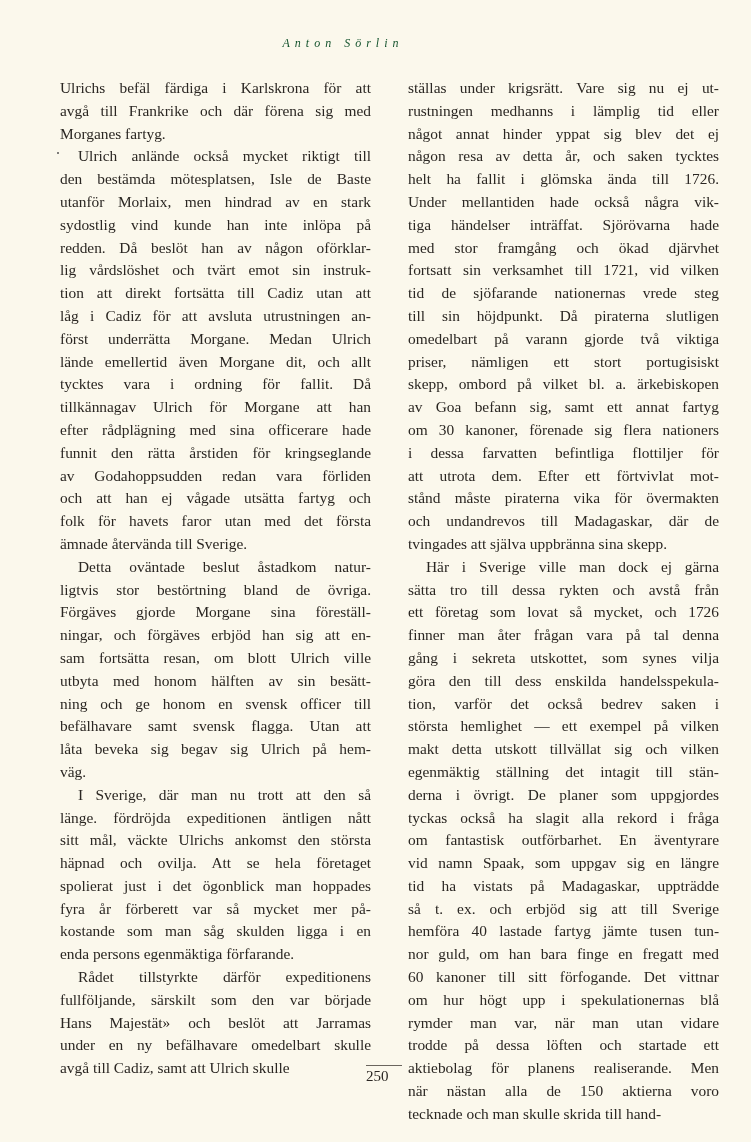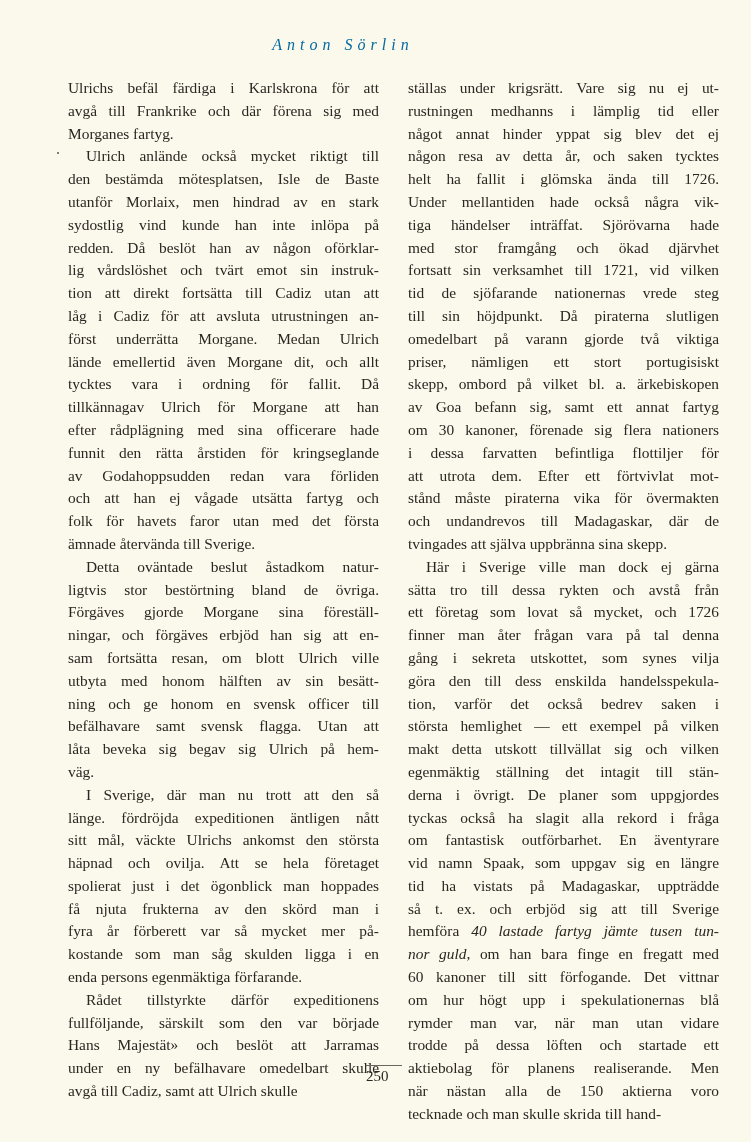--- a/index.html
+++ b/index.html
@@ -15,50 +15,50 @@
       font-family: "Liberation Serif", "DejaVu Serif", serif;
       color: #2a2622;
     }
     .running-head {
       position: absolute;
       top: 36px;
       left: 0;
       width: 686px;
       text-align: center;
       font-style: italic;
-      font-size: 16px;
+      font-size: 12px;
       letter-spacing: 5px;
-      color: #0369a1;
+      color: #14532d;
     }
     .column {
       position: absolute;
       top: 77px;
       width: 311px;
     }
-    .col-left { left: 68px; }
+    .col-left { left: 60px; }
     .col-right { left: 408px; }
     .para {
       margin: 0;
       font-size: 15.4px;
       line-height: 22.8px;
       text-align: justify;
       hyphens: none;
     }
     .para .line {
       display: block;
       text-align: justify;
       text-align-last: justify;
       white-space: nowrap;
       height: 22.8px;
     }
     .para .line.last {
       text-align-last: left;
     }
     .indent { text-indent: 18px; }
-    .italic { font-style: italic; }
+    .italic { }
     .footer-rule {
       position: absolute;
       top: 1065px;
       left: 366px;
       width: 36px;
       border-top: 1px solid #6a655e;
     }
     .page-number {
       position: absolute;
       top: 1068px;
@@ -122,21 +122,20 @@
         <span class="line">befälhavare samt svensk flagga. Utan att</span>
         <span class="line">låta beveka sig begav sig Ulrich på hem-</span>
         <span class="line last">väg.</span>
       </p>
       <p class="para">
         <span class="line indent">I Sverige, där man nu trott att den så</span>
         <span class="line">länge. fördröjda expeditionen äntligen nått</span>
         <span class="line">sitt mål, väckte Ulrichs ankomst den största</span>
         <span class="line">häpnad och ovilja. Att se hela företaget</span>
         <span class="line">spolierat just i det ögonblick man hoppades</span>
-        <span class="line">få njuta frukterna av den skörd man i</span>
         <span class="line">fyra år förberett var så mycket mer på-</span>
         <span class="line">kostande som man såg skulden ligga i en</span>
         <span class="line last">enda persons egenmäktiga förfarande.</span>
       </p>
       <p class="para">
         <span class="line indent">Rådet tillstyrkte därför expeditionens</span>
         <span class="line">fullföljande, särskilt som den var började</span>
         <span class="line">Hans Majestät» och beslöt att Jarramas</span>
         <span class="line">under en ny befälhavare omedelbart skulle</span>
         <span class="line last">avgå till Cadiz, samt att Ulrich skulle</span>

